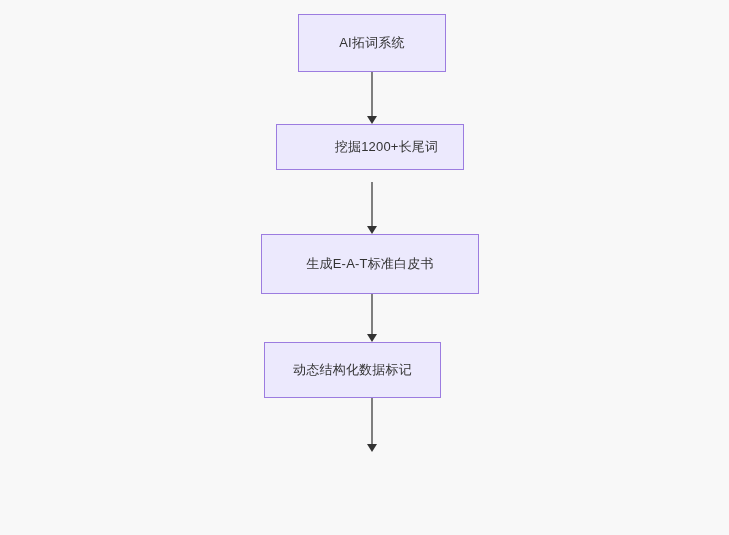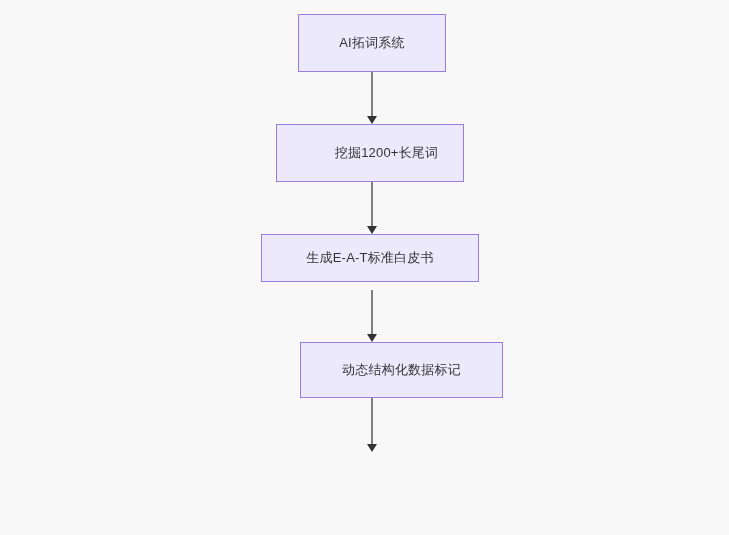--- a/index.html
+++ b/index.html
@@ -79,26 +79,26 @@
 
   <div class="edge" style="left: 371px; top: 398px; height: 54px;">
     <div class="edge-line" style="height: 48px;"></div>
     <div class="edge-head" style="top: 46px;"></div>
   </div>
 
   <div class="node" style="left: 298px; top: 14px; width: 148px; height: 58px;">
     <span class="node-label">AI拓词系统</span>
   </div>
 
-  <div class="node" style="left: 276px; top: 124px; width: 188px; height: 58px; padding-left: 33px;">
+  <div class="node" style="left: 276px; top: 124px; width: 188px; height: 46px; padding-left: 33px;">
     <span class="node-label">挖掘1200+长尾词</span>
   </div>
 
-  <div class="node" style="left: 261px; top: 234px; width: 218px; height: 48px;">
+  <div class="node" style="left: 261px; top: 234px; width: 218px; height: 60px;">
     <span class="node-label">生成E-A-T标准白皮书</span>
   </div>
 
-  <div class="node" style="left: 264px; top: 342px; width: 203px; height: 56px; margin-left: 36px;">
+  <div class="node" style="left: 264px; top: 342px; width: 177px; height: 56px;">
     <span class="node-label">动态结构化数据标记</span>
   </div>
 
 
 </div>
 
 </body></html>

